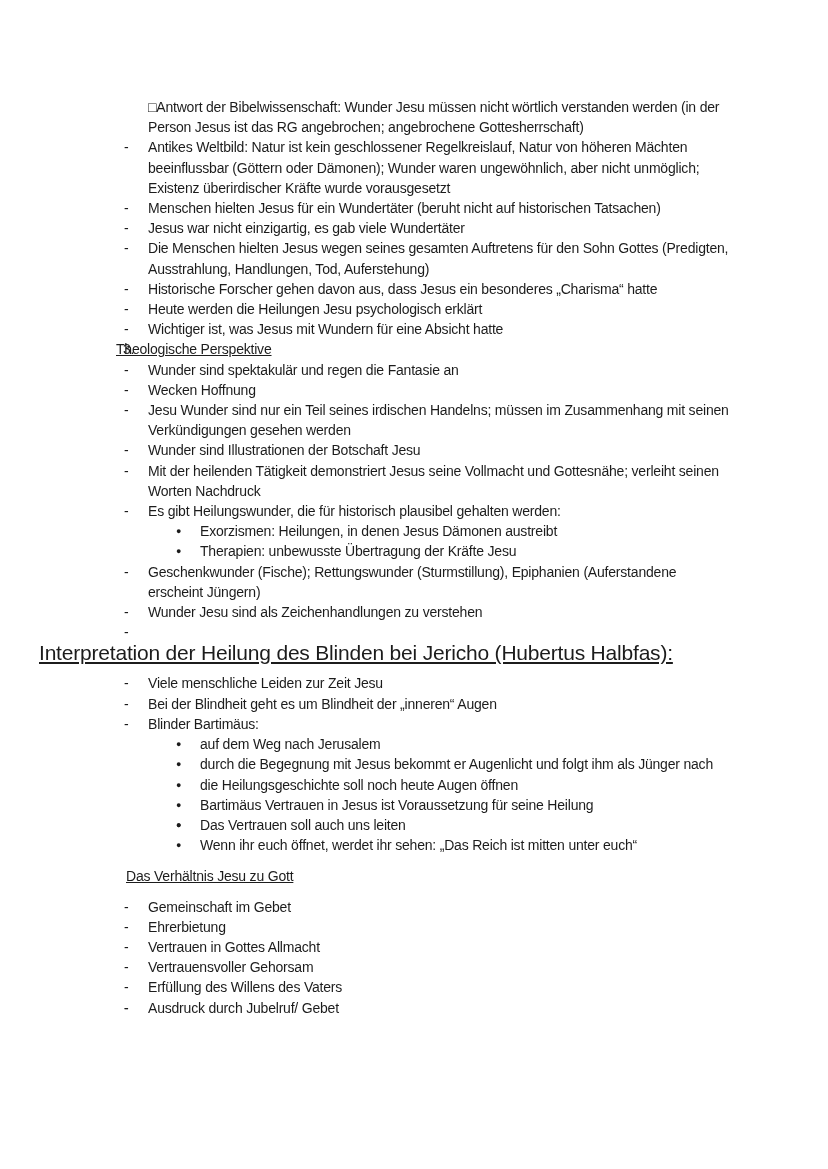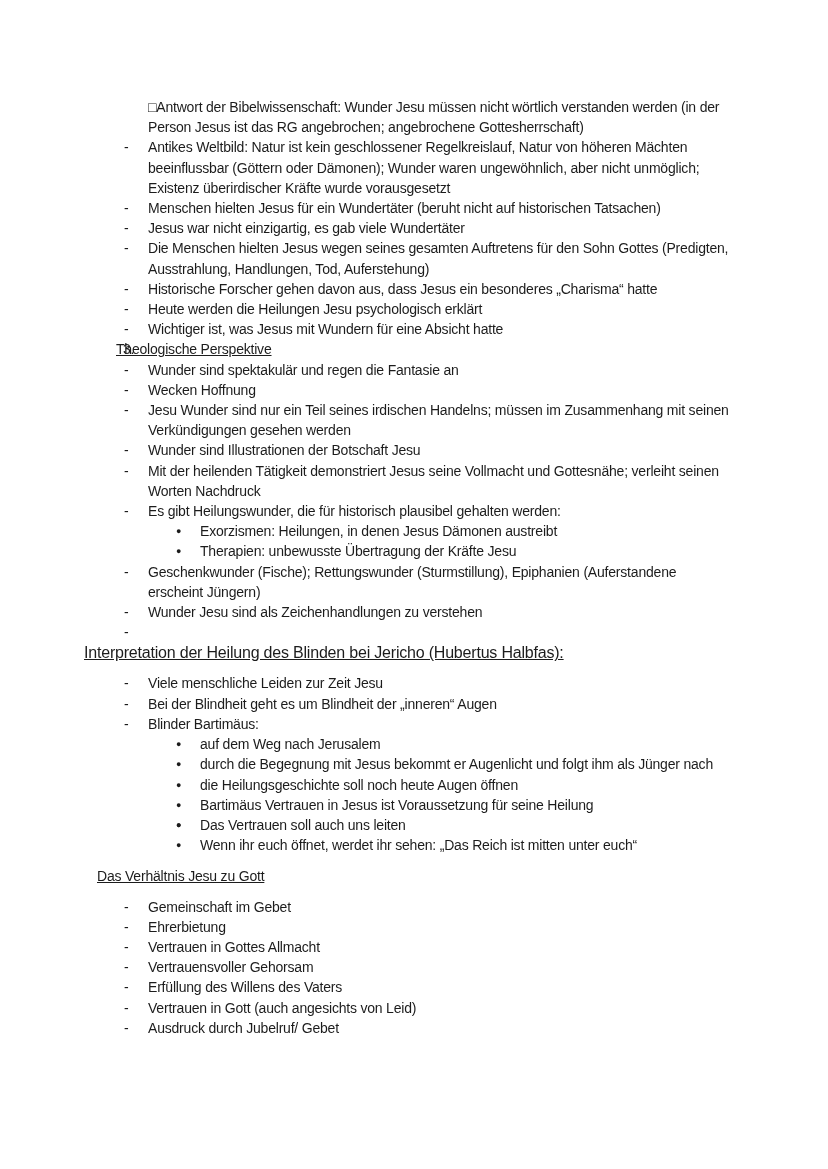--- a/index.html
+++ b/index.html
@@ -55,28 +55,29 @@
     font-size: 9px;
     line-height: 20.2px;
   }
   .bullet .text { margin-left: 200px; }
 
   .heading {
     margin-top: 21px;
     margin-bottom: 10px;
   }
   .heading .text {
-    margin-left: 84px;
+    margin-left: 39px;
     text-decoration: underline;
-    font-size: 16px;
+    font-size: 21px;
   }
 
   .heading-sm {
     margin-top: 11px;
     margin-bottom: 10px;
+    padding-left: 29px;
   }
   .heading-sm .text {
     margin-left: 97px;
     text-decoration: underline;
   }
 </style>
 </head>
 <body>
 
 <div id="doc">
@@ -218,19 +219,18 @@
     <div class="block dash">
       <span class="marker">-</span>
       <span class="text">Vertrauensvoller Gehorsam</span>
     </div>
     <div class="block dash">
       <span class="marker">-</span>
       <span class="text">Erfüllung des Willens des Vaters</span>
     </div>
     <div class="block dash">
       <span class="marker">-</span>
-      <span class="text">Vertrauen in Gott (auch angesichts von Leid)</span>
     </div>
     <div class="block dash">
       <span class="marker">-</span>
       <span class="text">Ausdruck durch Jubelruf/ Gebet</span>
     </div>
   </div>
 
 </body></html>

